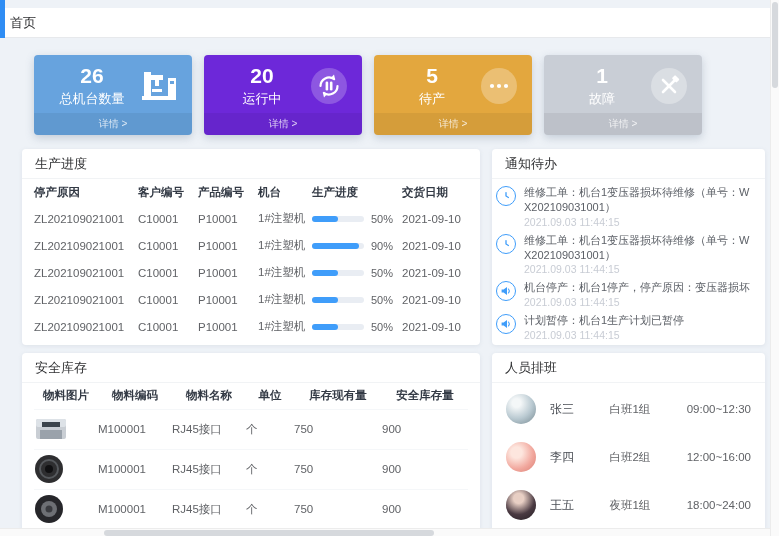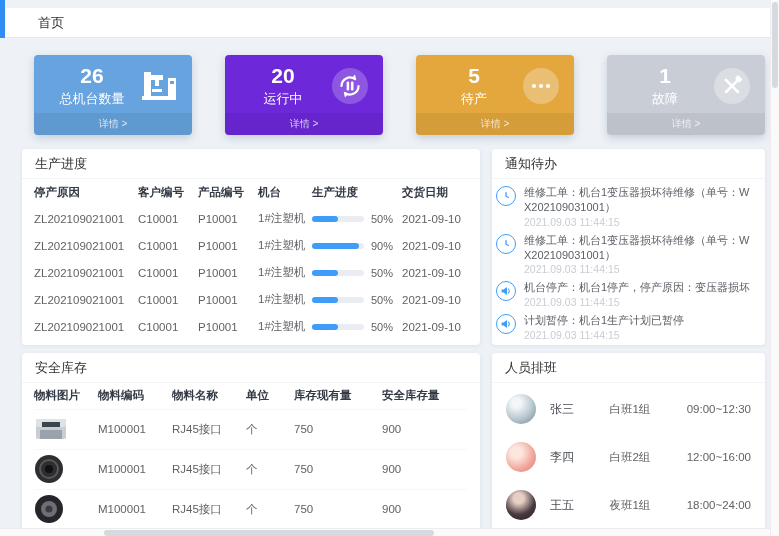--- a/index.html
+++ b/index.html
@@ -5,27 +5,27 @@
   * { margin:0; padding:0; box-sizing:border-box; }
   html,body { width:779px; height:536px; }
   body { font-family:"Liberation Sans","DejaVu Sans",sans-serif; background:#fff; overflow:hidden; }
 
   .screen { position:relative; width:779px; height:536px; background:#fff; }
   .canvas { position:absolute; left:0; top:0; width:770px; height:528px; background:#eef2f7; overflow:hidden; }
 
   .corner-accent { position:absolute; left:0; top:0; width:5px; height:38px; background:#2f8df4; z-index:5; }
 
   .topbar { position:absolute; left:0; top:8px; width:770px; height:30px; background:#ffffff;
-            border-bottom:1px solid #e7e9ec; display:flex; align-items:center; padding-left:38px; }
+            border-bottom:1px solid #e7e9ec; display:flex; align-items:center; padding-left:10px; }
   .page-title { font-size:13px; color:#303133; }
 
   .main { position:absolute; left:0; top:39px; width:770px; height:489px; }
 
   
-  .cards { margin:16px 0 0 34px; display:flex; gap:33px; }
+  .cards { margin:16px 0 0 34px; display:flex; gap:12px; }
   .card { width:158px; height:80px; border-radius:4px; color:#fff; overflow:hidden;
           display:flex; flex-direction:column; box-shadow:0 3px 8px rgba(90,110,135,.28); cursor:pointer; }
   .card-main { flex:1; display:flex; align-items:center; justify-content:space-between; padding:4px 14px 0 12px; }
   .card-info { width:92px; text-align:center; }
   .card-value { font-size:21px; font-weight:bold; line-height:1.1; }
   .card-label { font-size:13px; margin-top:3px; }
   .card-icon { flex:none; display:flex; align-items:center; }
   .card-footer { height:22px; background:rgba(0,0,0,.06); color:rgba(255,255,255,.78);
                  font-size:10px; display:flex; align-items:center; justify-content:center; }
 
@@ -39,21 +39,21 @@
   
   table { border-collapse:collapse; table-layout:fixed; margin:0 12px; }
   .ptable { width:434px; font-size:11.5px; color:#606266; }
   .ptable th { font-size:11.5px; color:#333a45; font-weight:bold; text-align:left; height:26px; }
   .ptable td { height:27px; text-align:left; white-space:nowrap; overflow:hidden; }
   .bar { display:inline-block; vertical-align:middle; width:52px; height:6px; background:#e9edf3; border-radius:3px; }
   .bar-fill { height:6px; background:#3f9dfa; border-radius:3px; }
   .bar-label { margin-left:7px; font-size:11px; color:#606266; vertical-align:middle; }
 
   .stable { width:434px; font-size:11.5px; color:#606266; }
-  .stable th { font-size:11.5px; color:#333a45; font-weight:bold; text-align:left; height:26px; }
+  .stable th { font-size:11.5px; color:#333a45; font-weight:bold; text-align:center; height:26px; }
   .stable td { height:40px; text-align:left; border-top:1px solid #f5f7f9; }
 
   
   .notice-list { padding:6px 12px 0 4px; }
   .notice-item { display:flex; margin-bottom:5px; }
   .notice-badge { flex:none; width:20px; height:20px; border:1px solid #3f9dfa; border-radius:50%;
                   display:flex; align-items:center; justify-content:center; margin:1px 8px 0 0; }
   .notice-body { min-width:0; }
   .notice-text { font-size:11px; color:#5c6067; line-height:1.35; word-break:break-all; }
   .notice-time { font-size:10.5px; color:#c8ccd4; margin-top:1px; }

